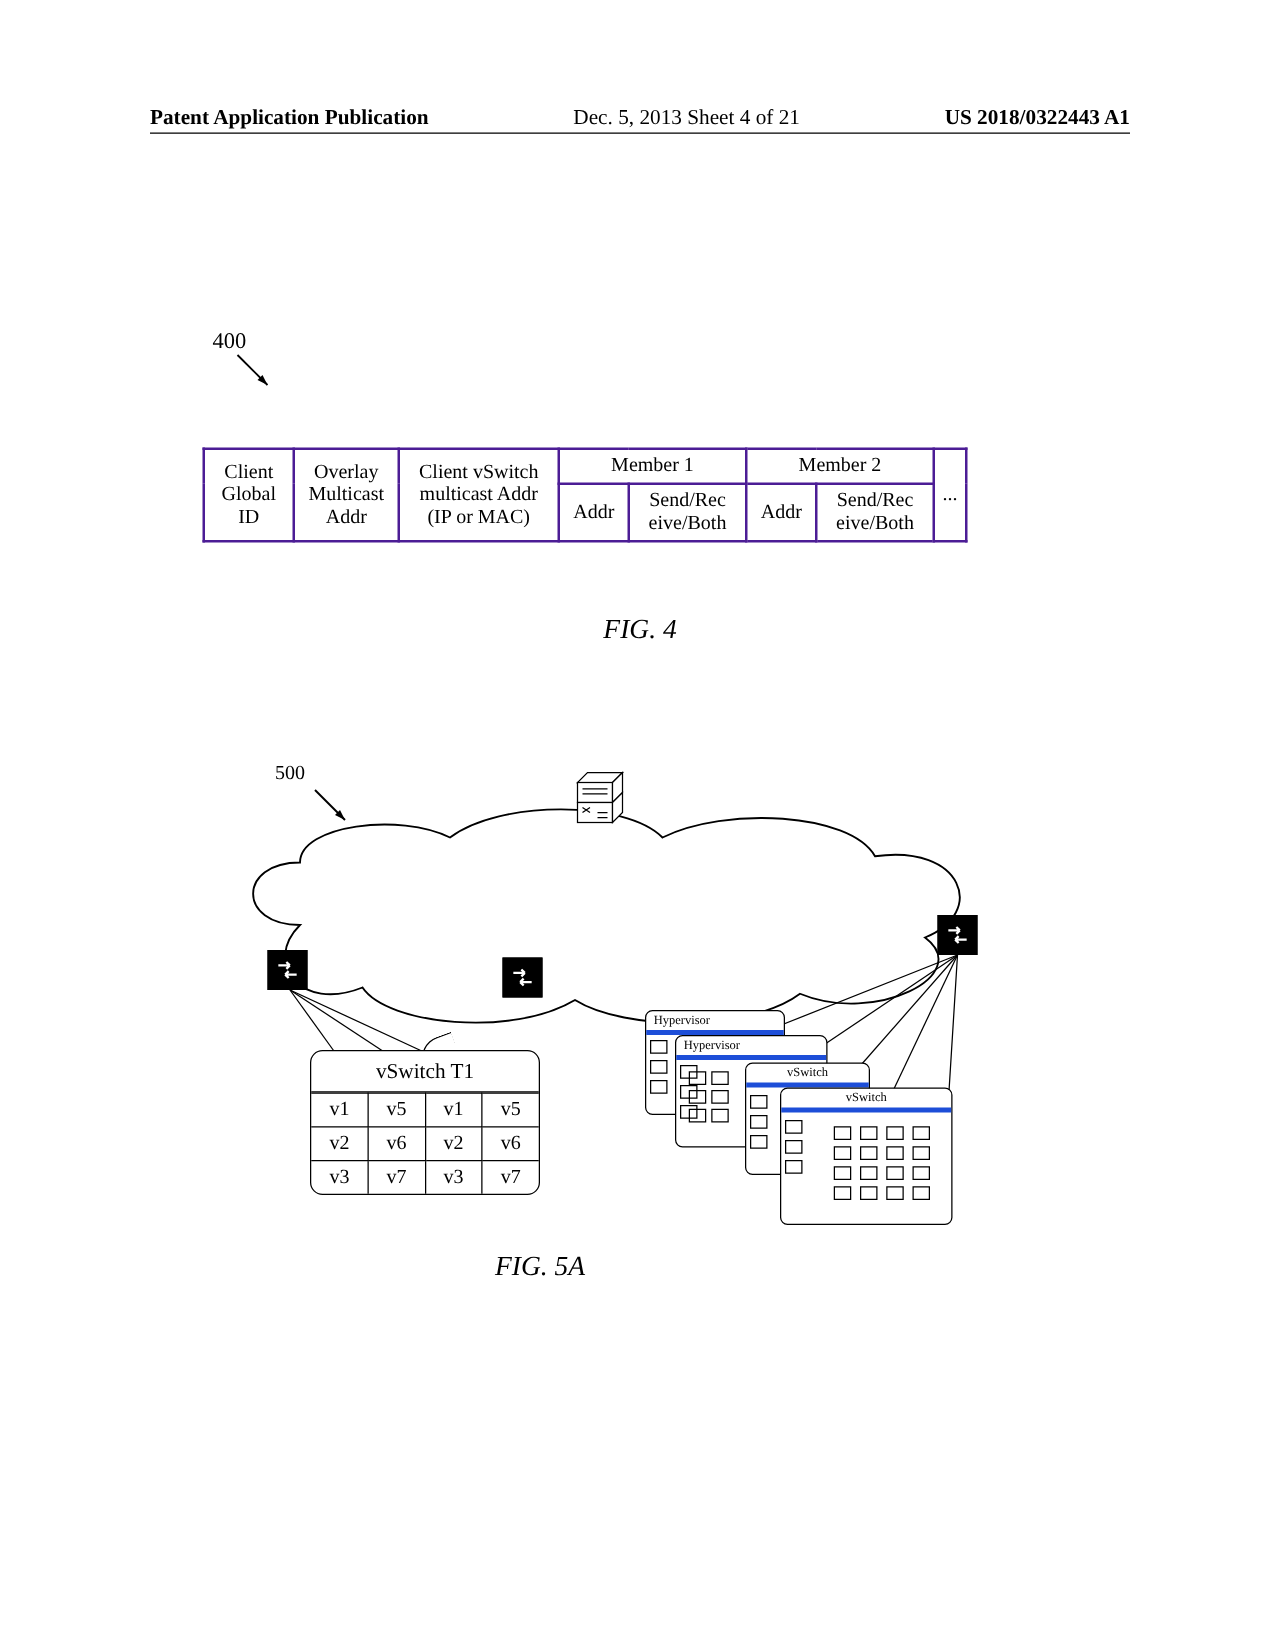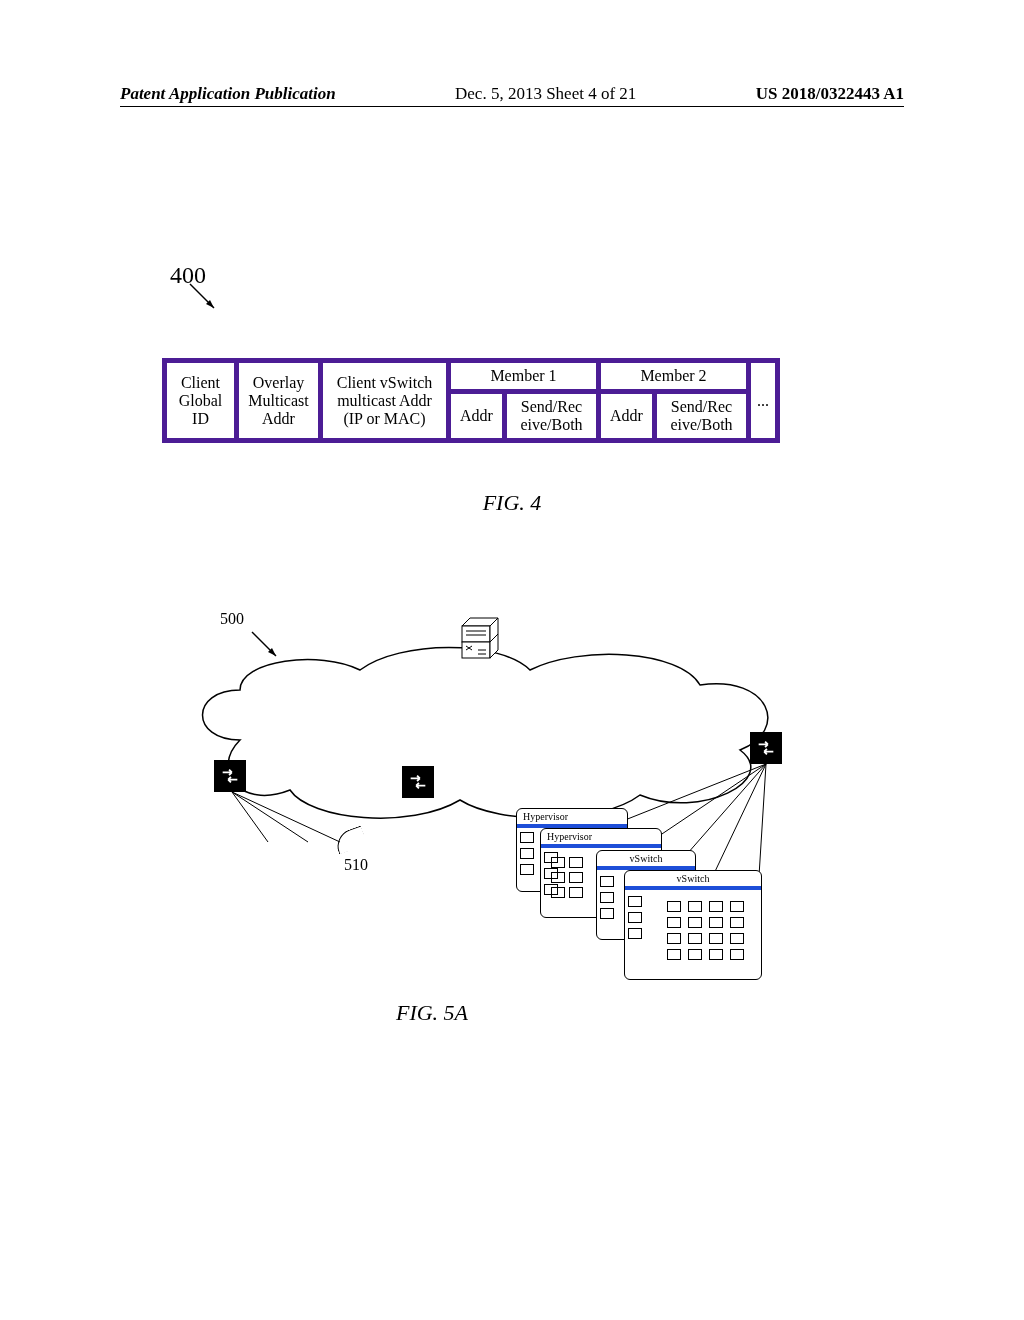--- a/index.html
+++ b/index.html
@@ -15,44 +15,44 @@
     position: absolute;
     top: 84px;
     left: 120px;
     right: 120px;
     display: flex;
     justify-content: space-between;
     font-size: 17px;
     border-bottom: 1.5px solid #000;
     padding-bottom: 2px;
   }
-  .header .left { font-weight: bold; font-style: italic; }
+  .header .left { font-weight: bold; }
   .header .mid { }
   .header .right { font-weight: bold; }
 
   
   .fig4-ref {
     position: absolute;
     top: 262px;
     left: 170px;
-    font-size: 24px;
+    font-size: 18px;
   }
   .fig4-arrow {
     position: absolute;
     top: 282px;
     left: 188px;
   }
   .fig4-table {
     position: absolute;
     top: 358px;
     left: 162px;
     border-collapse: collapse;
   }
   .fig4-table td, .fig4-table th {
-    border: 5px solid #4c1d95;
+    border: 2px solid #4c1d95;
     font-size: 16px;
     font-weight: normal;
     text-align: center;
     padding: 4px 6px;
     vertical-align: middle;
     margin-top: 36px;
   }
   .fig4-label {
     position: absolute;
     top: 490px;
@@ -297,20 +297,45 @@
 
   <svg class="fan-lines" style="top:190px; left:48px;" width="120" height="60">
     <line x1="4" y1="2" x2="40" y2="52" stroke="#000"></line>
     <line x1="4" y1="2" x2="80" y2="52" stroke="#000"></line>
     <line x1="4" y1="2" x2="112" y2="52" stroke="#000"></line>
   </svg>
 
   <div class="callout-line"></div>
   <div class="callout-510">510</div>
 
+  <div class="vswitch-t1">
+    <div class="title">vSwitch T1</div>
+    <table>
+      <tbody>
+          <tr>
+        <td>v1</td>
+        <td>v5</td>
+        <td>v1</td>
+        <td>v5</td>
+      </tr>
+      <tr>
+        <td>v2</td>
+        <td>v6</td>
+        <td>v2</td>
+        <td>v6</td>
+      </tr>
+      <tr>
+        <td>v3</td>
+        <td>v7</td>
+        <td>v3</td>
+        <td>v7</td>
+      </tr>
+    </tbody>
+      </table>
+  </div>
 
   <svg class="fan-lines" style="top:162px; left:430px;" width="170" height="160">
     <line x1="156" y1="2" x2="10" y2="60" stroke="#000"></line>
     <line x1="156" y1="2" x2="40" y2="80" stroke="#000"></line>
     <line x1="156" y1="2" x2="70" y2="100" stroke="#000"></line>
     <line x1="156" y1="2" x2="100" y2="120" stroke="#000"></line>
     <line x1="156" y1="2" x2="148" y2="130" stroke="#000"></line>
   </svg>
 
   <div class="stack" style="top:208px; left:336px; width:112px; height:84px;">

